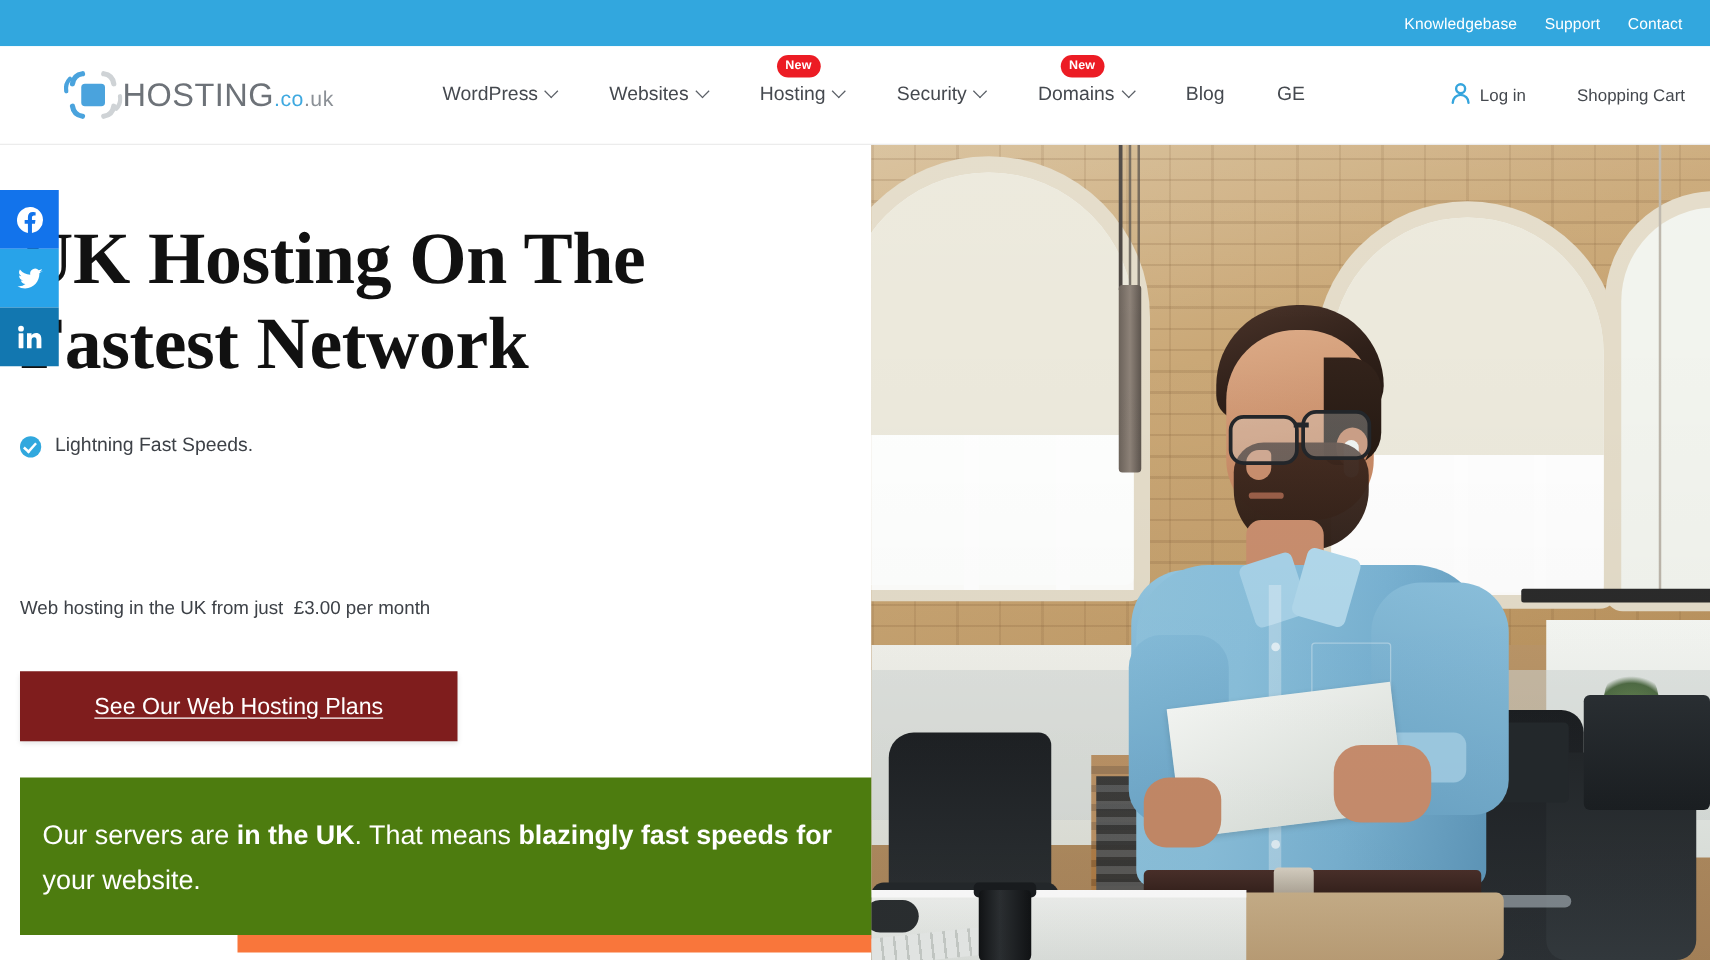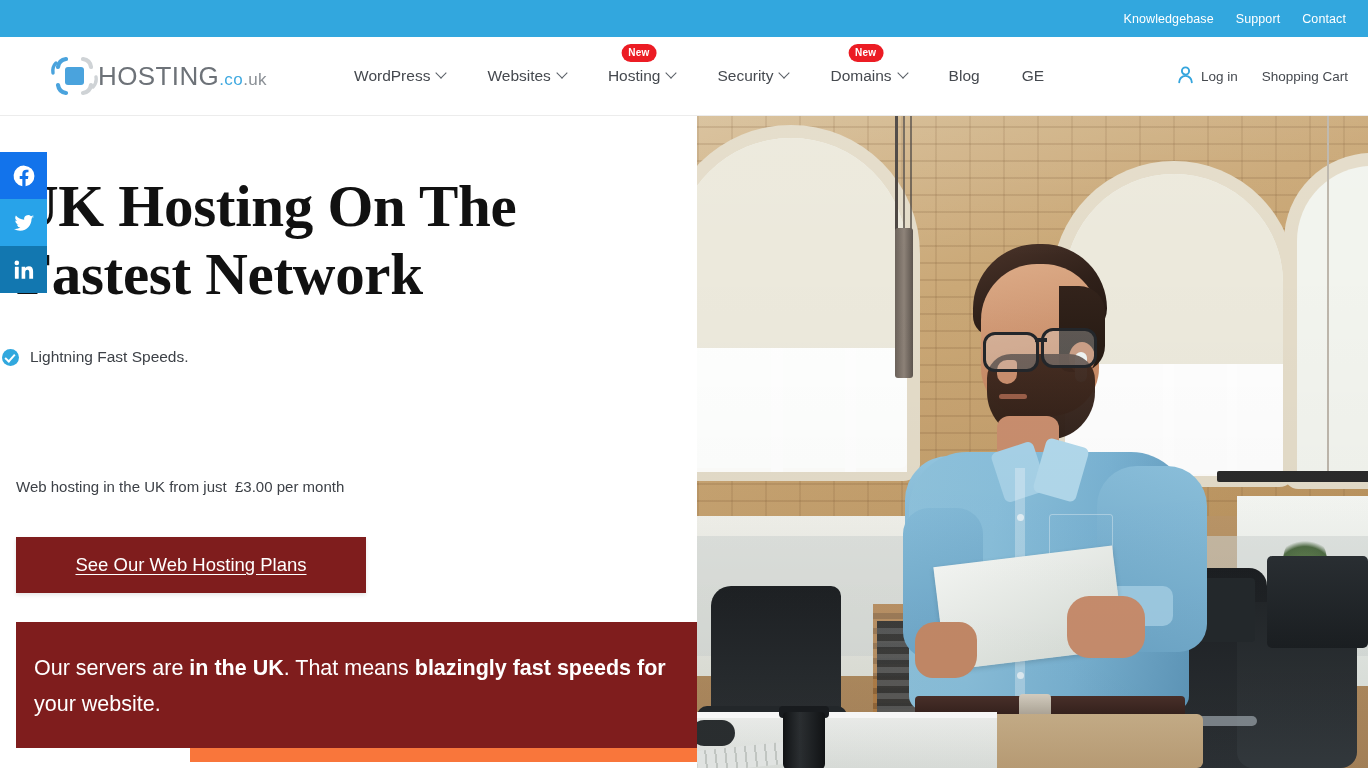--- a/index.html
+++ b/index.html
@@ -91,21 +91,21 @@
     padding:4px 7px 4px 7px;
     border-radius:9px;
     letter-spacing:.2px;
   }
 
   .header-right{
     position:absolute;
     right:20px;
     display:flex;
     align-items:center;
-    gap:24px;
+    gap:41px;
   }
   .hr-item{
     display:flex; align-items:center; gap:7px;
     font-size:13.5px; color:#45494f; text-decoration:none;
     white-space:nowrap;
   }
 
   
   .hero{
     position:relative;
@@ -144,21 +144,21 @@
     font-family:"Liberation Serif", serif;
     font-size:59px;
     line-height:68px;
     font-weight:700;
     color:#111111;
     letter-spacing:-.3px;
   }
 
   .bullets{
     position:absolute;
-    left:2px; top:222px;
+    left:16px; top:222px;
     width:420px;
   }
   .bullet{
     display:flex;
     align-items:center;
     gap:11px;
     height:38px;
     font-size:15.5px;
     color:#3d4147;
   }
@@ -203,21 +203,21 @@
     font-size:18.5px;
     text-decoration:underline;
     text-underline-offset:3px;
   }
 
   .promo{
     position:absolute;
     left:16px; top:506px;
     width:681px;
     height:126px;
-    background:#7f1d1d;
+    background:#4d7c0f;
     z-index:20;
     padding:28px 30px 0 18px;
   }
   .promo p{
     color:#ffffff;
     font-size:21.5px;
     line-height:36px;
     font-weight:400;
   }
   .promo b{ font-weight:700; }

